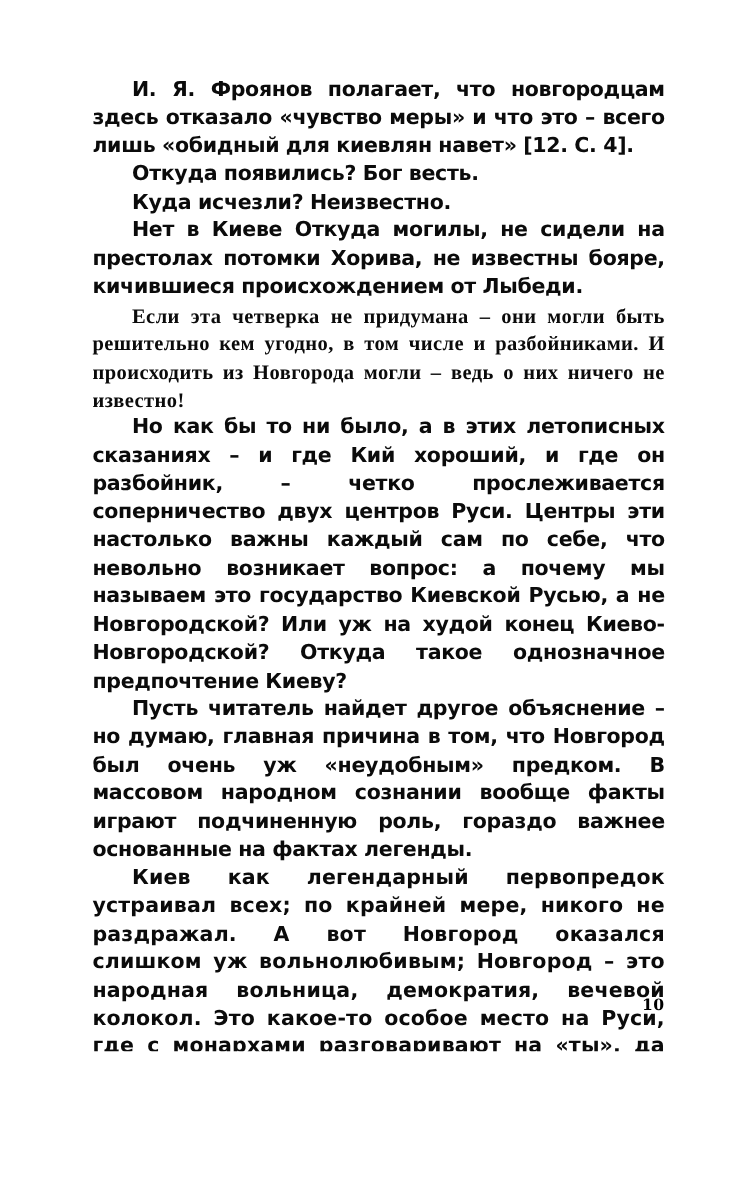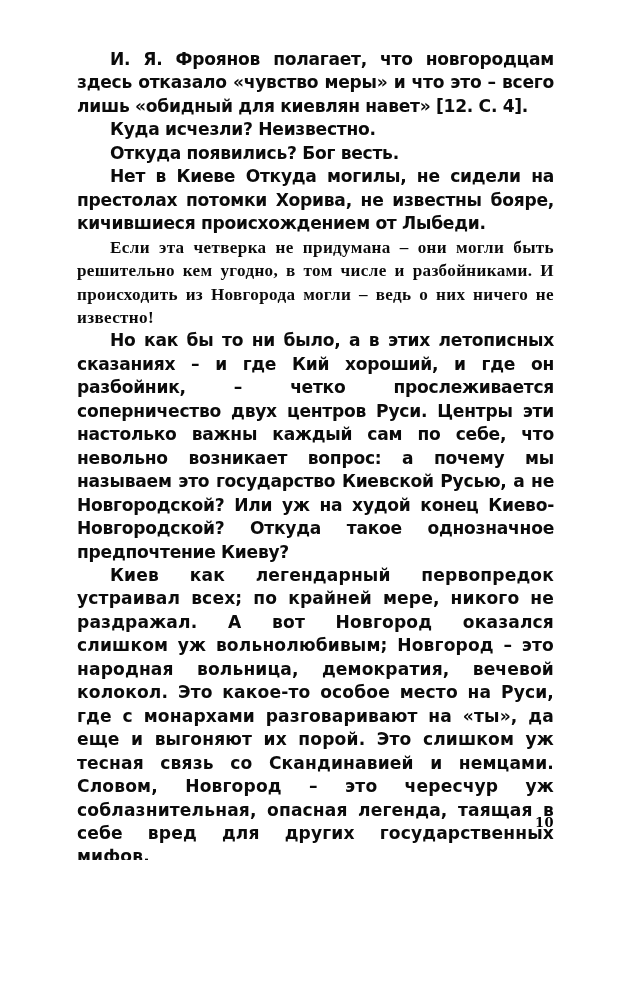--- a/index.html
+++ b/index.html
@@ -6,21 +6,21 @@
   html, body {
     margin: 0;
     padding: 0;
     background: #ffffff;
   }
 
   .page {
     position: relative;
     width: 626px;
     height: 860px;
-    margin: 0 auto;
+    margin: 16px auto;
     background: #ffffff;
     overflow: hidden;
     box-sizing: border-box;
     
     filter: none;
   }
 
   .text-block {
     position: absolute;
     left: 77px;
@@ -77,24 +77,25 @@
   }
 </style>
 </head>
 <body>
 
 <div class="page">
 
   <div class="text-block">
 
     <p class="para indent">И. Я. Фроянов полагает, что новгородцам здесь отказало «чувство меры» и что это – всего лишь «обидный для киевлян навет» [12. С. 4].</p>
+    <p class="para indent single">Откуда появились? Бог весть.</p>
     <p class="para indent single">Куда исчезли? Неизвестно.</p>
-    <p class="para indent single">Откуда появились? Бог весть.</p>
     <p class="para indent">Нет в Киеве Откуда могилы, не сидели на престолах потомки Хорива, не известны бояре, кичившиеся происхождением от Лыбеди.</p>
     <p class="para indent looser">Если эта четверка не придумана – они могли быть решительно кем угодно, в том числе и разбойниками. И происходить из Новгорода могли – ведь о них ничего не известно!</p>
     <p class="para indent">Но как бы то ни было, а в этих летописных сказаниях – и где Кий хороший, и где он разбойник, – четко прослеживается соперничество двух центров Руси. Центры эти настолько важны каждый сам по себе, что невольно возникает вопрос: а почему мы называем это государство Киевской Русью, а не Новгородской? Или уж на худой конец Киево-Новгородской? Откуда такое однозначное предпочтение Киеву?</p>
+    <p class="para indent">Пусть читатель найдет другое объяснение – но думаю, главная причина в том, что Новгород был очень уж «неудобным» предком. В массовом народном сознании вообще факты играют подчиненную роль, гораздо важнее основанные на фактах легенды.</p>
     <p class="para indent loose">Киев как легендарный первопредок устраивал всех; по крайней мере, никого не раздражал. А вот Новгород оказался слишком уж вольнолюбивым; Новгород – это народная вольница, демократия, вечевой колокол. Это какое-то особое место на Руси, где с монархами разговаривают на «ты», да еще и выгоняют их порой. Это слишком уж тесная связь со Скандинавией и немцами. Словом, Новгород – это чересчур уж соблазнительная, опасная легенда, таящая в себе вред для других государственных мифов.</p>
 
   </div>
 
   <div class="folio">10</div>
 
 </div>
 
 </body></html>

